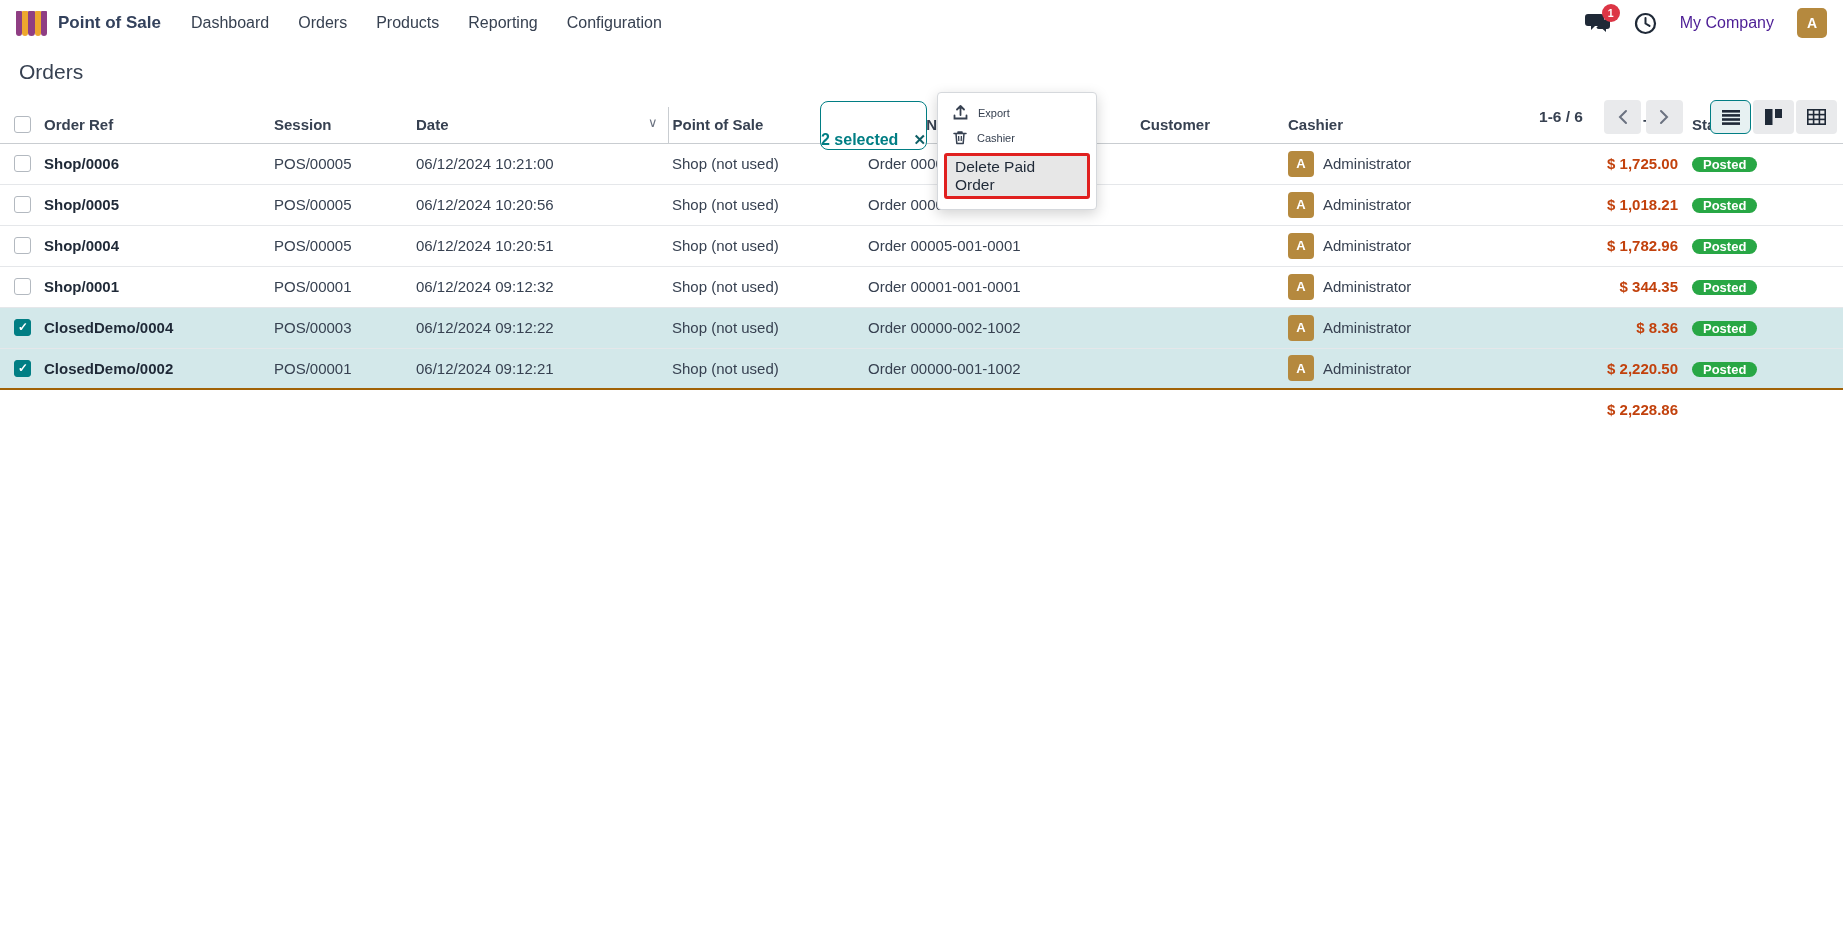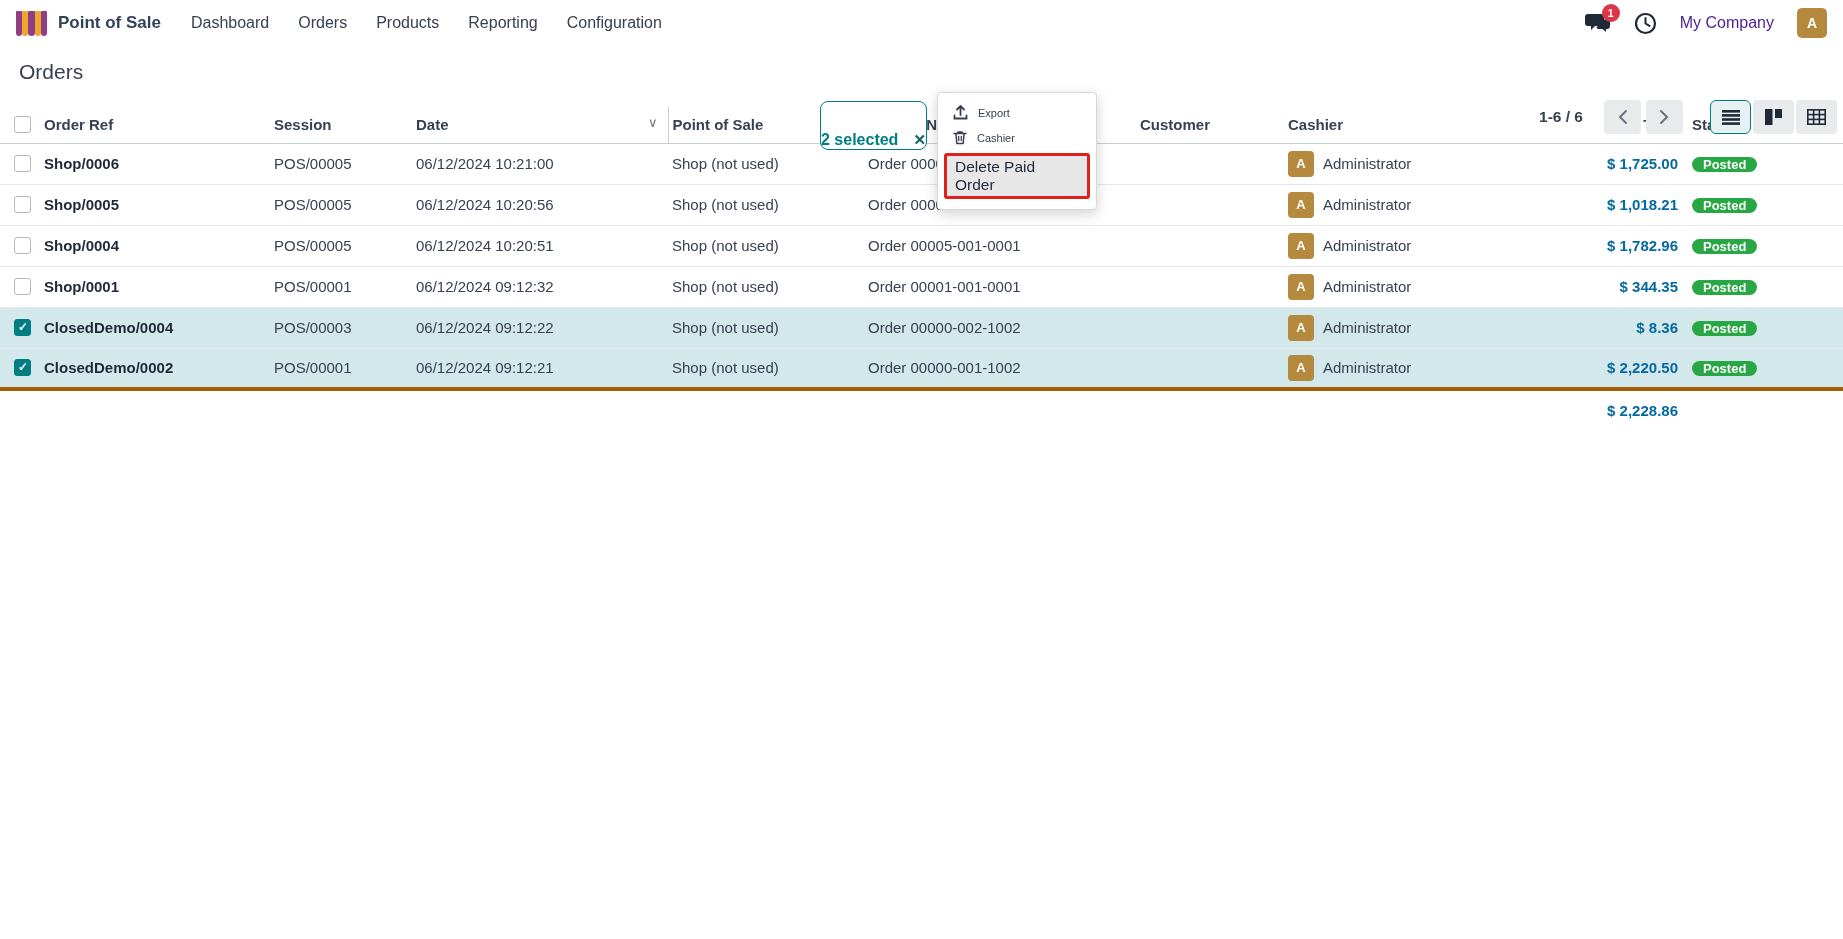--- a/index.html
+++ b/index.html
@@ -51,28 +51,28 @@
   table.orders { width:1843px; border-collapse:collapse; table-layout:fixed; font-size:15px; }
   thead th { height:36px; font-weight:700; color:#374151; text-align:left;
     padding:0 8px 0 4px; border-bottom:1px solid #c9cdd1; font-size:15px; }
   th.col-checkbox, td.cell-checkbox { padding-left:14px; }
   th.col-date { position:relative; border-right:1px solid #c9cdd1; }
   .sort-icon { position:absolute; right:10px; top:8px; color:#6b7280; font-size:13px; font-weight:400; }
   th.col-total, td.cell-total { text-align:right; padding-right:10px; }
   th.col-gear { text-align:right; padding-right:12px; }
   tbody td { height:41px; border-top:1px solid #e5e7ea; padding:0 8px 0 4px; color:#374151; }
   tbody tr:first-child td { border-top:none; }
-  tbody tr:last-child td { border-bottom:4px solid #a16207; }
+  tbody tr:last-child td { border-bottom:2px solid #a16207; }
   tr.selected td { background:#d3e8ea; }
   .cb { width:17px; height:17px; border:1px solid #b3b9c0; border-radius:3px; background:#fff; cursor:pointer; }
   .cb.checked { background:#017e84; border-color:#017e84; position:relative; }
   .cb.checked::after { content:"\2713"; color:#fff; font-size:12px; font-weight:700;
     position:absolute; left:3px; top:0px; }
   td.cell-ref { font-weight:600; color:#1f2937; }
-  td.cell-total { font-weight:600; color:#0369a1; }
+  td.cell-total { font-weight:600; color:#c2410c; }
   .cashier-flex { display:flex; align-items:center; gap:9px; }
   .cashier-avatar { width:26px; height:26px; border-radius:4px; background:#b5893e; color:#fff;
     font-size:13px; font-weight:600; display:flex; align-items:center; justify-content:center; flex:0 0 auto; }
   .status-pill { display:inline-block; background:#28a745; color:#fff; font-size:13px; font-weight:700;
     padding:0 11px; border-radius:8px; }
   tfoot td { padding:11px 10px 0 4px; font-weight:700; color:#1f2937; border:none; }
 
   
   .dropdown { position:absolute; left:937px; top:92px; width:160px; background:#fff;
     border:1px solid #d5d8dc; border-radius:4px; box-shadow:0 4px 14px rgba(0,0,0,.18);

